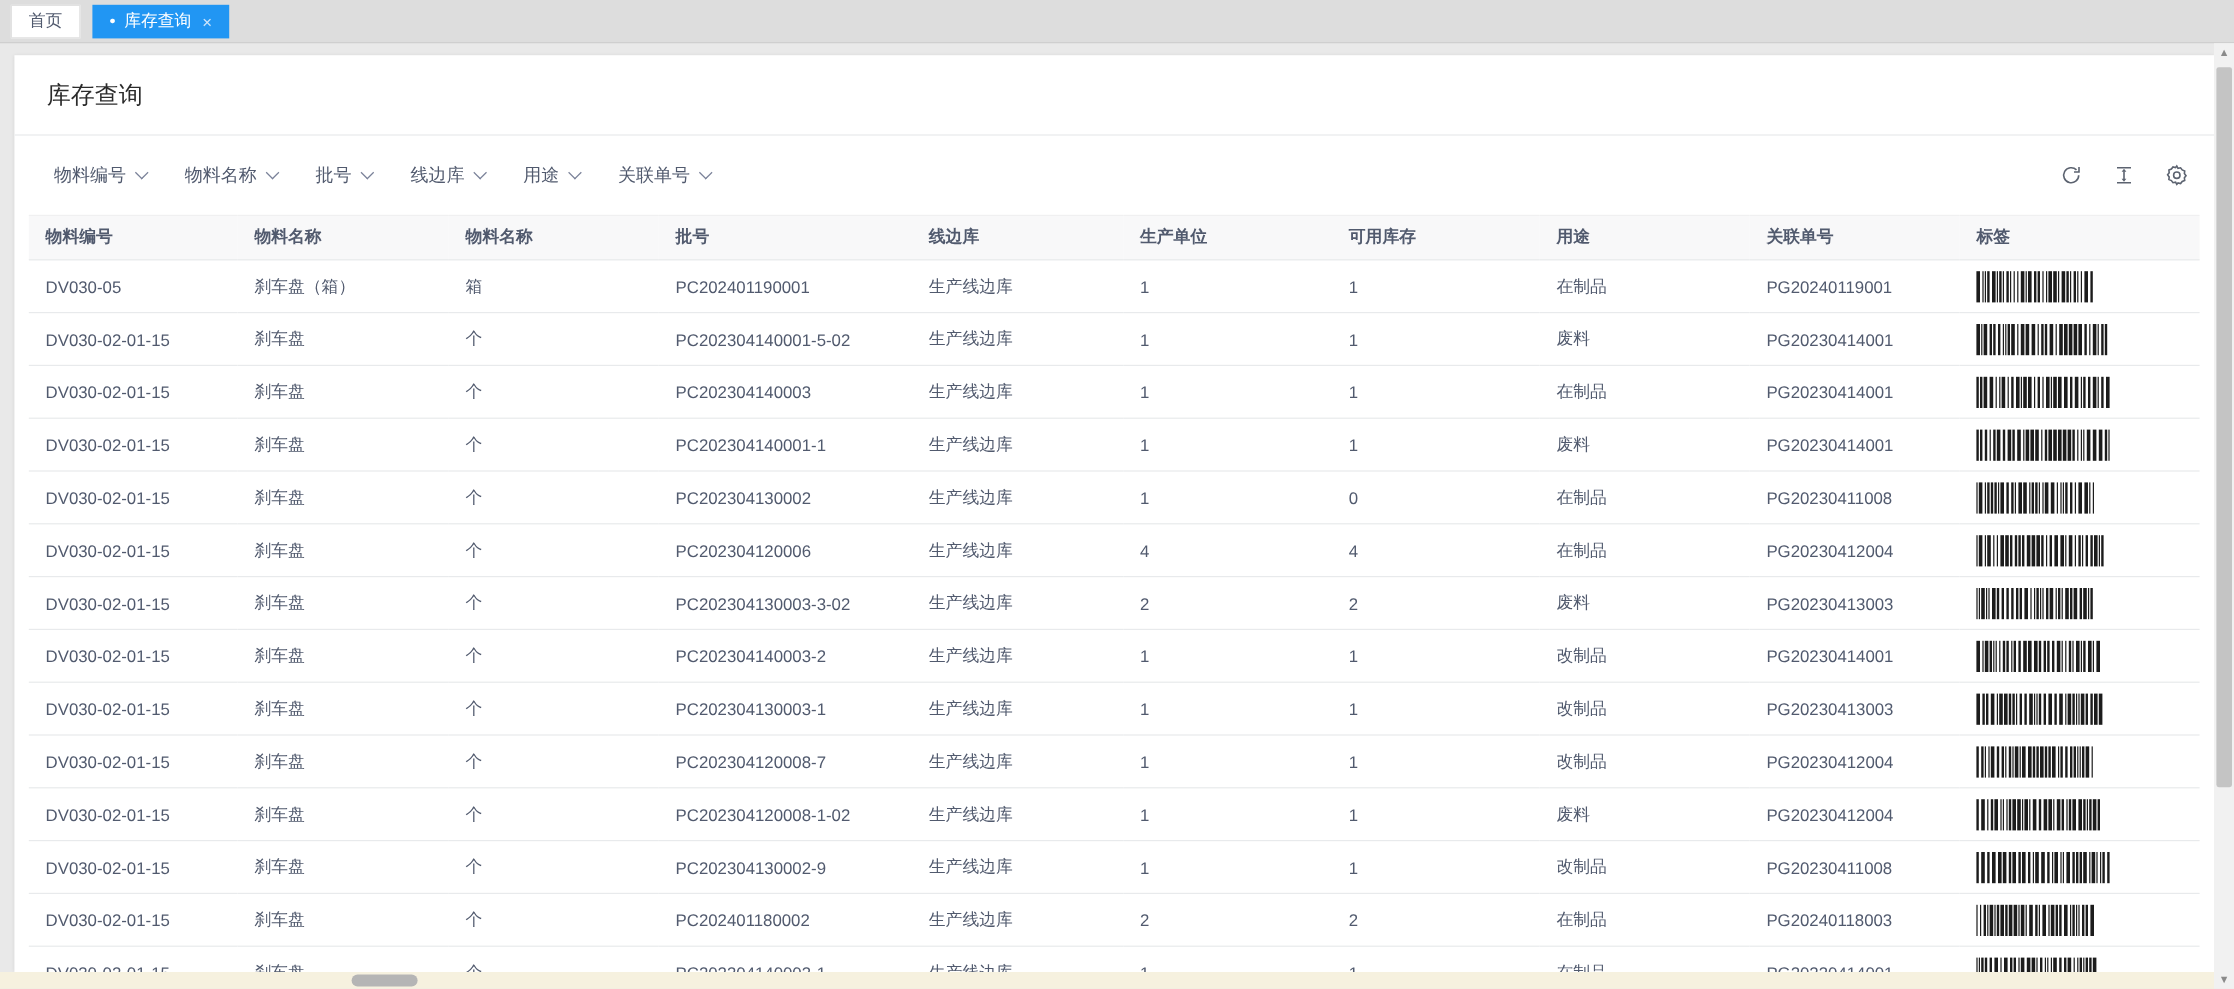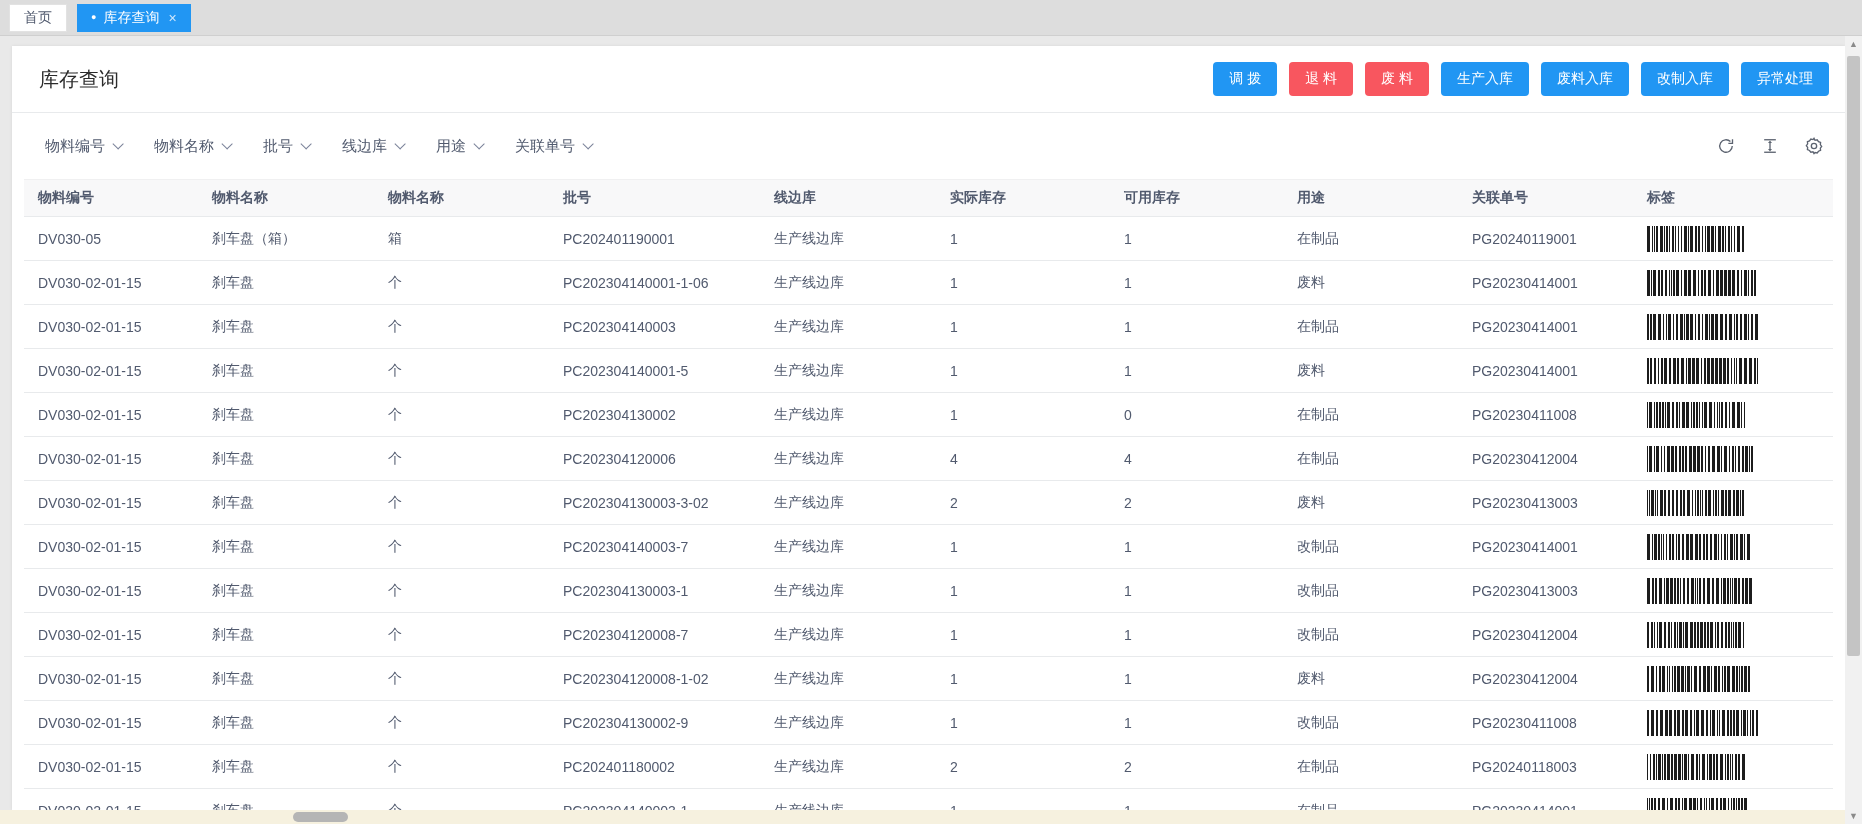--- a/index.html
+++ b/index.html
@@ -83,29 +83,20 @@
     <span class="dot">●</span>
     <span>库存查询</span>
     <span class="close">×</span>
   </div>
 </div>
 
 <div class="card">
 
   <div class="title-row">
     <div class="page-title">库存查询</div>
-    <div class="btn-group">
-      <button class="btn primary">调 拨</button>
-      <button class="btn danger">退 料</button>
-      <button class="btn danger">废 料</button>
-      <button class="btn primary">生产入库</button>
-      <button class="btn primary">废料入库</button>
-      <button class="btn primary">改制入库</button>
-      <button class="btn primary">异常处理</button>
-    </div>
   </div>
 
   <div class="filter-row">
     <div class="filters">
       <div class="filter-item">
         <span>物料编号</span>
         <span class="chev"></span>
       </div>
       <div class="filter-item">
         <span>物料名称</span>
@@ -167,21 +158,21 @@
           <col style="width:175px">
           <col>
       </colgroup>
       <thead>
         <tr>
           <th>物料编号</th>
           <th>物料名称</th>
           <th>物料名称</th>
           <th>批号</th>
           <th>线边库</th>
-          <th>实际库存</th>
+          <th>生产单位</th>
           <th>可用库存</th>
           <th>用途</th>
           <th>关联单号</th>
           <th>标签</th>
         </tr>
       </thead>
       <tbody>
           <tr>
             <td>DV030-05</td>
             <td>刹车盘（箱）</td>
@@ -224,21 +215,21 @@
                 <span style="width: 1px; margin-right: 2px;"></span>
                 <span style="width: 3px; margin-right: 2px;"></span>
                 <span style="width: 2px; margin-right: 1px;"></span>
               </div>
             </td>
           </tr>
           <tr>
             <td>DV030-02-01-15</td>
             <td>刹车盘</td>
             <td>个</td>
-            <td>PC202304140001-1-06</td>
+            <td>PC202304140001-5-02</td>
             <td>生产线边库</td>
             <td>1</td>
             <td>1</td>
             <td>废料</td>
             <td>PG20230414001</td>
             <td>
               <div class="barcode">
                 <span style="width: 3px; margin-right: 1px;"></span>
                 <span style="width: 1px; margin-right: 1px;"></span>
                 <span style="width: 3px; margin-right: 2px;"></span>
@@ -314,21 +305,21 @@
                 <span style="width: 1px; margin-right: 2px;"></span>
                 <span style="width: 2px; margin-right: 2px;"></span>
                 <span style="width: 3px; margin-right: 1px;"></span>
               </div>
             </td>
           </tr>
           <tr>
             <td>DV030-02-01-15</td>
             <td>刹车盘</td>
             <td>个</td>
-            <td>PC202304140001-5</td>
+            <td>PC202304140001-1</td>
             <td>生产线边库</td>
             <td>1</td>
             <td>1</td>
             <td>废料</td>
             <td>PG20230414001</td>
             <td>
               <div class="barcode">
                 <span style="width: 2px; margin-right: 1px;"></span>
                 <span style="width: 2px; margin-right: 2px;"></span>
                 <span style="width: 2px; margin-right: 2px;"></span>
@@ -494,21 +485,21 @@
                 <span style="width: 3px; margin-right: 1px;"></span>
                 <span style="width: 1px; margin-right: 1px;"></span>
                 <span style="width: 2px; margin-right: 2px;"></span>
               </div>
             </td>
           </tr>
           <tr>
             <td>DV030-02-01-15</td>
             <td>刹车盘</td>
             <td>个</td>
-            <td>PC202304140003-7</td>
+            <td>PC202304140003-2</td>
             <td>生产线边库</td>
             <td>1</td>
             <td>1</td>
             <td>改制品</td>
             <td>PG20230414001</td>
             <td>
               <div class="barcode">
                 <span style="width: 3px; margin-right: 2px;"></span>
                 <span style="width: 1px; margin-right: 1px;"></span>
                 <span style="width: 3px; margin-right: 1px;"></span>

